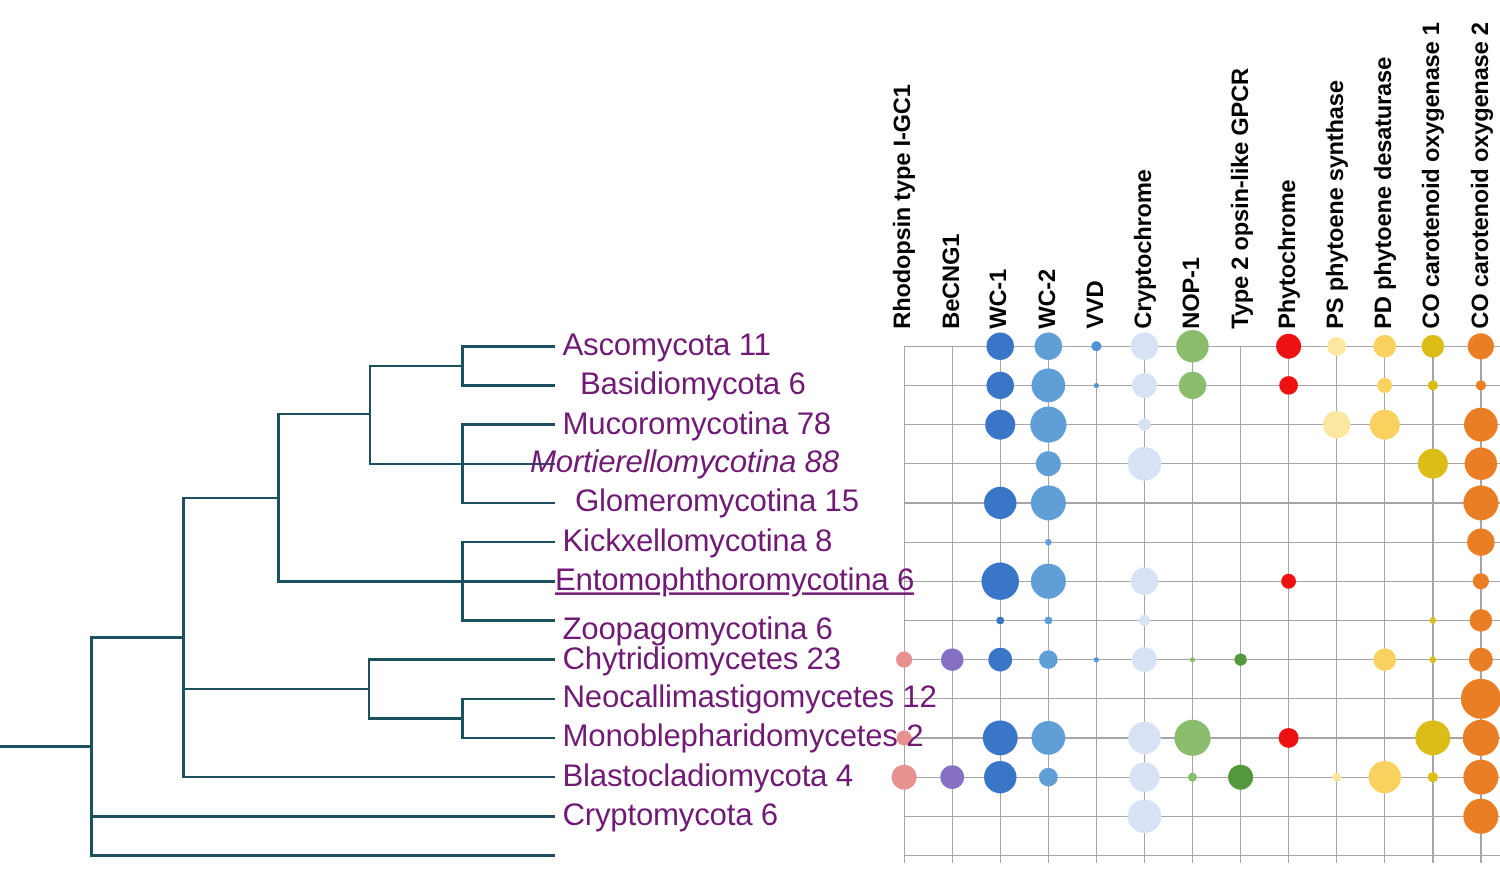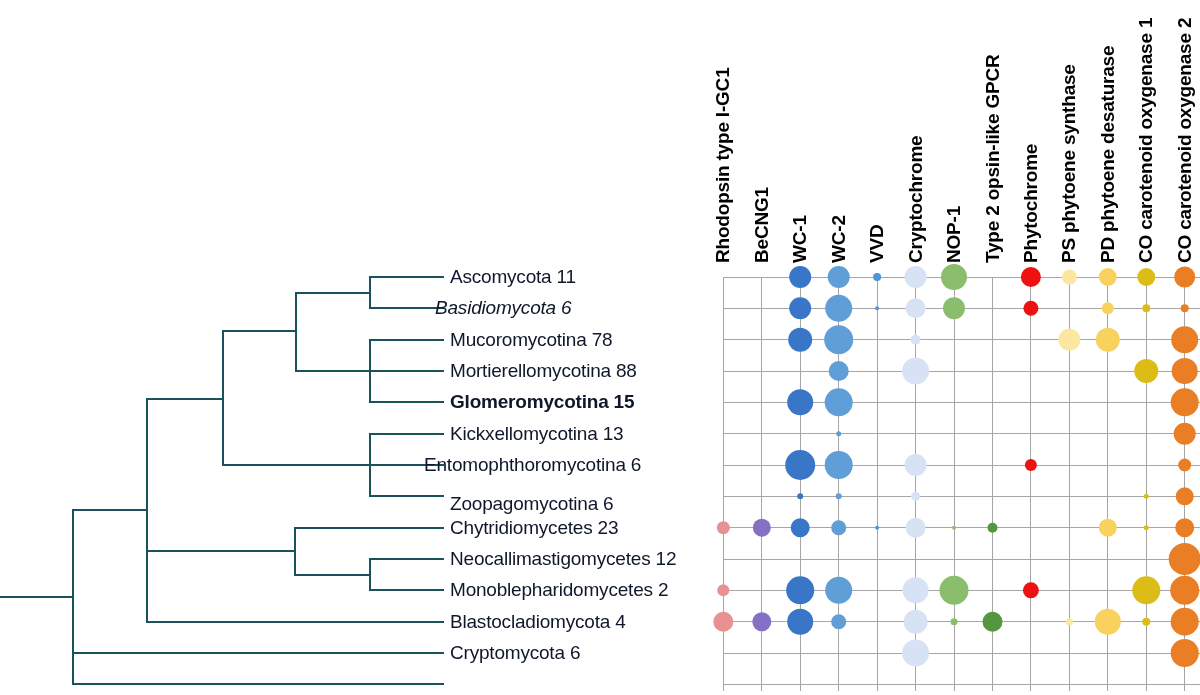--- a/index.html
+++ b/index.html
@@ -7,23 +7,23 @@
     position:relative;
     width:1200px;height:695px;
     background:#ffffff;
     overflow:hidden;
     font-family:"Liberation Sans",sans-serif;
   }
   #canvas{position:absolute;left:0;top:0;}
   .row-label{
     position:absolute;
     transform:translateY(-52%);
-    font-size:19px;
+    font-size:25px;
     letter-spacing:-0.2px;
-    color:#0f172a;
+    color:#701a75;
     white-space:nowrap;
   }
   .col-header{
     position:absolute;
     transform:rotate(-90deg);
     transform-origin:0 0;
     font-size:19px;
     font-weight:700;
     letter-spacing:-0.2px;
     line-height:20px;
@@ -166,26 +166,26 @@
       <circle cx="992.5" cy="621.7" r="10" fill="#55973c"></circle>
       <circle cx="1069.4" cy="621.7" r="3.5" fill="#fbe7a0"></circle>
       <circle cx="1107.8" cy="621.7" r="13" fill="#f8d15e"></circle>
       <circle cx="1146.3" cy="621.7" r="4" fill="#dcbd17"></circle>
       <circle cx="1184.7" cy="621.7" r="14" fill="#e97e24"></circle>
       <circle cx="915.6" cy="653" r="13.5" fill="#d7e2f4"></circle>
       <circle cx="1184.7" cy="653" r="14" fill="#e97e24"></circle>
     </svg>
   <div id="labels">
       <div class="row-label" style="left: 450px; top: 277px;">Ascomycota 11</div>
-      <div class="row-label" style="left: 435px; top: 308.3px; font-style: italic;">Basidiomycota 6</div>
+      <div class="row-label" style="left: 464px; top: 308.3px;">Basidiomycota 6</div>
       <div class="row-label" style="left: 450px; top: 339.7px;">Mucoromycotina 78</div>
-      <div class="row-label" style="left: 450px; top: 371px;">Mortierellomycotina 88</div>
-      <div class="row-label" style="left: 450px; top: 402.3px; font-weight: bold;">Glomeromycotina 15</div>
-      <div class="row-label" style="left: 450px; top: 433.7px;">Kickxellomycotina 13</div>
-      <div class="row-label" style="left: 424px; top: 465px;">Entomophthoromycotina 6</div>
+      <div class="row-label" style="left: 424px; top: 371px; font-style: italic;">Mortierellomycotina 88</div>
+      <div class="row-label" style="left: 460px; top: 402.3px;">Glomeromycotina 15</div>
+      <div class="row-label" style="left: 450px; top: 433.7px;">Kickxellomycotina 8</div>
+      <div class="row-label" style="left: 444px; top: 465px; text-decoration: underline;">Entomophthoromycotina 6</div>
       <div class="row-label" style="left: 450px; top: 504px;">Zoopagomycotina 6</div>
       <div class="row-label" style="left: 450px; top: 527.7px;">Chytridiomycetes 23</div>
       <div class="row-label" style="left: 450px; top: 559px;">Neocallimastigomycetes 12</div>
       <div class="row-label" style="left: 450px; top: 590.3px;">Monoblepharidomycetes 2</div>
       <div class="row-label" style="left: 450px; top: 621.7px;">Blastocladiomycota 4</div>
       <div class="row-label" style="left: 450px; top: 653px;">Cryptomycota 6</div>
       <div class="row-label" style="left: 450px; top: 707px;">Microsporidia 24</div>
       <div class="col-header" style="left: 713.3px; top: 263px;">Rhodopsin type I-GC1</div>
       <div class="col-header" style="left: 751.8px; top: 263px;">BeCNG1</div>
       <div class="col-header" style="left: 790.2px; top: 263px;">WC-1</div>

